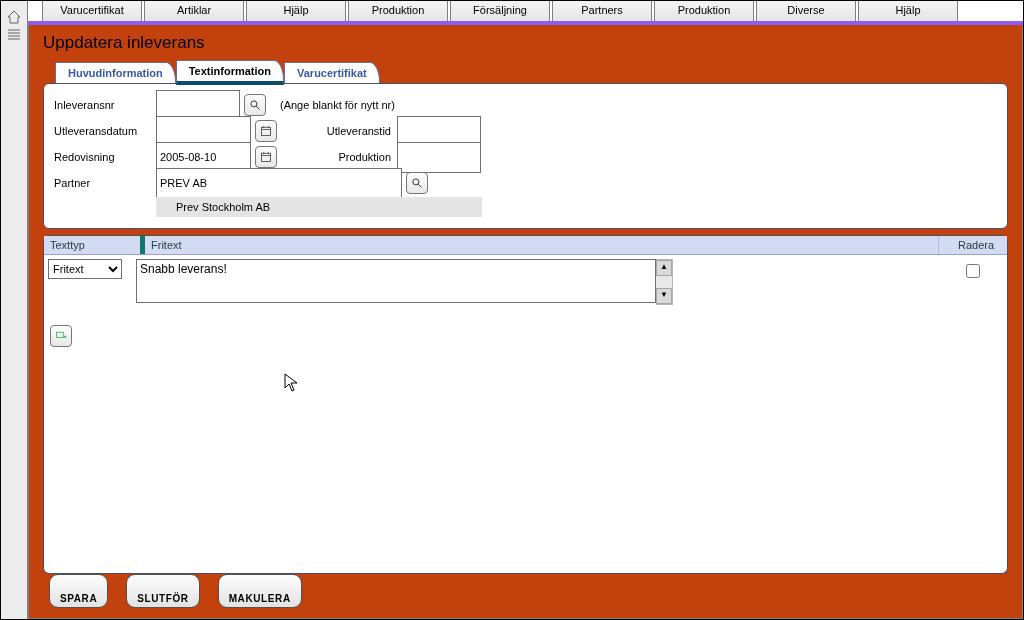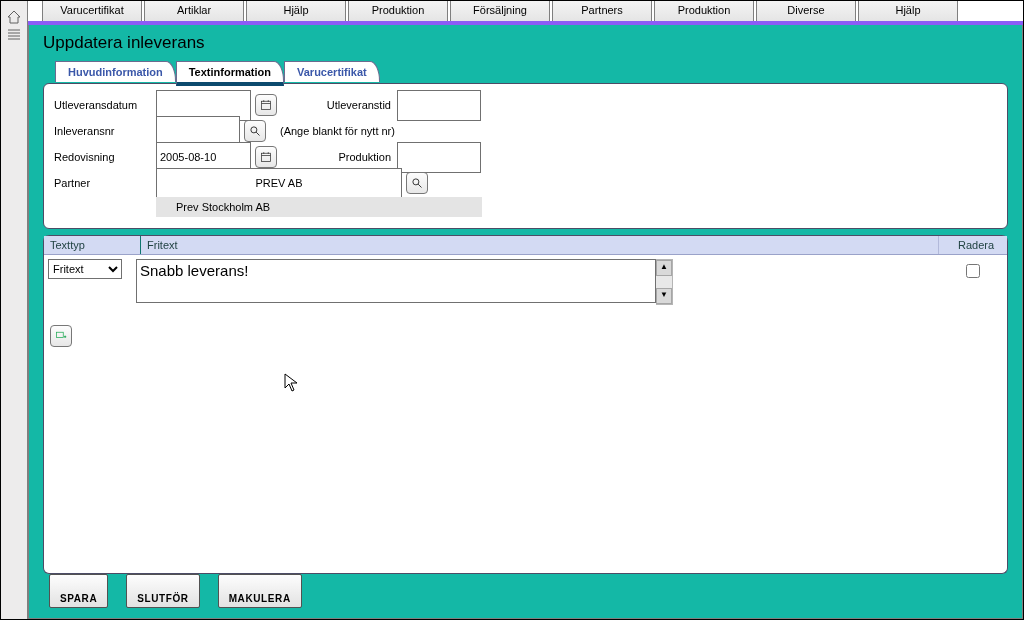--- a/index.html
+++ b/index.html
@@ -5,63 +5,63 @@
   html,body{margin:0;padding:0;font-family:Verdana,Geneva,sans-serif;font-size:11px;color:#000;}
   body{background:#fff;width:1024px;height:620px;overflow:hidden;}
   .app{display:flex;height:620px;border:1px solid #000;box-sizing:border-box;background:#fff;}
   .left-rail{width:26px;background:#edecec;border-right:1px solid #7f7f7f;position:relative;padding-top:6px;}
   .left-rail .icon{display:block;width:16px;height:16px;margin:2px auto;opacity:.75;}
   .main{flex:1;display:flex;flex-direction:column;}
   
   .menubar{height:20px;background:#fff;border-bottom:4px solid #8b5cf6;display:flex;align-items:stretch;padding-left:14px;}
   .menubar .mi{width:98px;text-align:center;line-height:18px;border:1px solid #7f7f7f;border-bottom:none;border-top:none;background:linear-gradient(#f4f4f4,#e5e5e5);font-size:11px;margin-right:2px;cursor:pointer;}
   
-  .workspace{flex:1;background:#14b8a6;border:1px solid #7f7f7f;border-top:none;margin:0;position:relative;padding:8px 14px 0 14px;box-sizing:border-box;}
+  .workspace{flex:1;background:#c2410c;border:1px solid #7f7f7f;border-top:none;margin:0;position:relative;padding:8px 14px 0 14px;box-sizing:border-box;}
   h1.title{margin:0 0 8px 0;font-size:17px;font-weight:normal;color:#000;}
   
-  .tabs{display:flex;align-items:flex-start;height:22px;margin-left:12px;}
+  .tabs{display:flex;align-items:center;height:22px;margin-left:12px;}
   .tab{padding:0 12px;height:20px;line-height:20px;border:1px solid #6b6b8f;border-bottom:none;border-top-right-radius:10px 20px;background:#fff;color:#293d8b;font-weight:bold;margin-right:0;position:relative;z-index:2;cursor:pointer;}
   .tab.inactive{color:#3a57a9;}
   .tab.active{background:#fff;color:#000;z-index:3;border-bottom:4px solid #0c4a6e;margin-bottom:-1px;}
   
   .card{border:1px solid #4c4c66;border-radius:6px;background:#fff;padding:8px 10px 10px 10px;}
   .form-row{display:flex;align-items:center;height:26px;}
   .lbl{width:102px;font-size:11px;}
   input[type=text].field{height:31px;border:1px solid #707070;background:#fff;font-family:inherit;font-size:11px;padding:0 3px;box-sizing:border-box;}
   .field.small{width:84px;}
   .field.med{width:84px;}
   .field.date{width:95px;}
-  .field.partner{width:246px;text-align:center;}
+  .field.partner{width:246px;}
   .field.selected{background:#c7dbff;}
   .iconbtn{width:20px;height:20px;border:1px solid #777;border-radius:4px;background:linear-gradient(#fdfdfd,#e7e7e7);margin-left:4px;display:inline-flex;align-items:center;justify-content:center;cursor:pointer;}
   .iconbtn svg{width:12px;height:12px;}
   .hint{margin-left:14px;color:#000;}
   .lbl2{width:100px;text-align:right;margin-left:14px;margin-right:6px;}
   .partner-name{display:inline-block;height:20px;line-height:20px;background:#e4e4e4;padding:0 20px;width:326px;box-sizing:border-box;font-size:11px;}
   
   .gridcard{border:1px solid #4c4c66;border-top-left-radius:6px;border-top-right-radius:6px;border-bottom:none;background:#fff;margin-top:6px;}
   .grid-head{display:flex;background:#d3daf3;border-bottom:1px solid #9aa2c9;height:18px;line-height:18px;font-size:11px;color:#244;}
-  .col-type{width:90px;padding-left:6px;border-right:1px solid #0f766e;}
+  .col-type{width:90px;padding-left:6px;border-right:5px solid #0f766e;}
   .col-text{flex:1;padding-left:6px;border-right:1px solid #b2b9da;}
   .col-del{width:62px;padding-left:6px;text-align:center;}
   .grid-row{display:flex;align-items:flex-start;padding:4px 4px 6px 4px;}
   .type-select{width:74px;height:20px;border:1px solid #707070;background:#fff;font-family:inherit;font-size:11px;}
   .freetext-wrap{flex:1;padding-left:14px;display:flex;}
-  textarea.freetext{width:520px;height:44px;resize:none;border:1px solid #707070;font-family:inherit;font-size:15px;padding:2px 3px;box-sizing:border-box;}
+  textarea.freetext{width:520px;height:44px;resize:none;border:1px solid #707070;font-family:inherit;font-size:12px;padding:2px 3px;box-sizing:border-box;}
   .scrollbar{width:16px;height:44px;background:#e8e8e8;border:1px solid #b5b5b5;border-left:none;display:flex;flex-direction:column;justify-content:space-between;align-items:center;}
   .scrollbar .sbtn{width:14px;height:14px;background:#d9d9d9;border:1px solid #a6a6a6;font-size:8px;line-height:12px;text-align:center;}
   .del-cell{width:62px;display:flex;justify-content:center;padding-top:2px;}
   .del-cell input{width:14px;height:14px;}
   .addrow-btn{margin:8px 0 0 2px;}
   
   .bodycard{border:1px solid #4c4c66;border-top:none;border-bottom-left-radius:6px;border-bottom-right-radius:6px;background:#fff;height:262px;position:relative;}
   .cursor{position:absolute;left:240px;top:62px;}
   
   .footer{height:26px;display:flex;align-items:center;gap:18px;padding:4px 0 0 6px;}
-  .footbtn{border:1px solid #525252;border-radius:2px;background:linear-gradient(#fdfdfd,#e2e2e2);height:18px;line-height:16px;padding:16px 10px;font-size:10px;font-weight:bold;letter-spacing:0.6px;font-family:inherit;cursor:pointer;}
+  .footbtn{border:1px solid #525252;border-radius:9px;background:linear-gradient(#fdfdfd,#e2e2e2);height:18px;line-height:16px;padding:16px 10px;font-size:10px;font-weight:bold;letter-spacing:0.6px;font-family:inherit;cursor:pointer;}
 </style>
 </head>
 <body>
 
 <div class="app">
   <div class="left-rail">
     <span class="icon">
       <svg viewBox="0 0 16 16">
           <path d="M2 8 L8 2 L14 8 L12 8 L12 14 L4 14 L4 8 Z" fill="none" stroke="#333" stroke-width="1"></path>
         </svg>
@@ -90,44 +90,44 @@
       <h1 class="title">Uppdatera inleverans</h1>
 
       <div class="tabs">
         <div class="tab inactive">Huvudinformation</div>
         <div class="tab active">Textinformation</div>
         <div class="tab inactive">Varucertifikat</div>
       </div>
 
       <div class="card">
         <div class="form-row">
+          <span class="lbl">Inleveransnr</span>
+          <input type="text" class="field small" value="" style="">
+          <span class="iconbtn">
+            <svg viewBox="0 0 16 16">
+                <circle cx="6.5" cy="6.5" r="4" fill="none" stroke="#333" stroke-width="1.3"></circle>
+                <line x1="9.5" y1="9.5" x2="14" y2="14" stroke="#333" stroke-width="1.3"></line>
+              </svg>
+          </span>
+          <span class="hint">(Ange blankt för nytt nr)</span>
+        </div>
+
+        <div class="form-row">
           <span class="lbl">Utleveransdatum</span>
           <input type="text" class="field date" value="" style="">
           <span class="iconbtn">
             <svg viewBox="0 0 16 16">
                 <rect x="2" y="3" width="12" height="11" fill="none" stroke="#333"></rect>
                 <line x1="2" y1="6" x2="14" y2="6" stroke="#333"></line>
                 <line x1="5" y1="1.5" x2="5" y2="4" stroke="#333"></line>
                 <line x1="11" y1="1.5" x2="11" y2="4" stroke="#333"></line>
               </svg>
           </span>
           <span class="lbl2">Utleveranstid</span>
           <input type="text" class="field med" value="" style="">
-        </div>
-
-        <div class="form-row">
-          <span class="lbl">Inleveransnr</span>
-          <input type="text" class="field small" value="" style="">
-          <span class="iconbtn">
-            <svg viewBox="0 0 16 16">
-                <circle cx="6.5" cy="6.5" r="4" fill="none" stroke="#333" stroke-width="1.3"></circle>
-                <line x1="9.5" y1="9.5" x2="14" y2="14" stroke="#333" stroke-width="1.3"></line>
-              </svg>
-          </span>
-          <span class="hint">(Ange blankt för nytt nr)</span>
         </div>
 
         <div class="form-row">
           <span class="lbl">Redovisning</span>
           <input type="text" class="field date selected" value="2005-08-10" style="">
           <span class="iconbtn">
             <svg viewBox="0 0 16 16">
                 <rect x="2" y="3" width="12" height="11" fill="none" stroke="#333"></rect>
                 <line x1="2" y1="6" x2="14" y2="6" stroke="#333"></line>
                 <line x1="5" y1="1.5" x2="5" y2="4" stroke="#333"></line>

